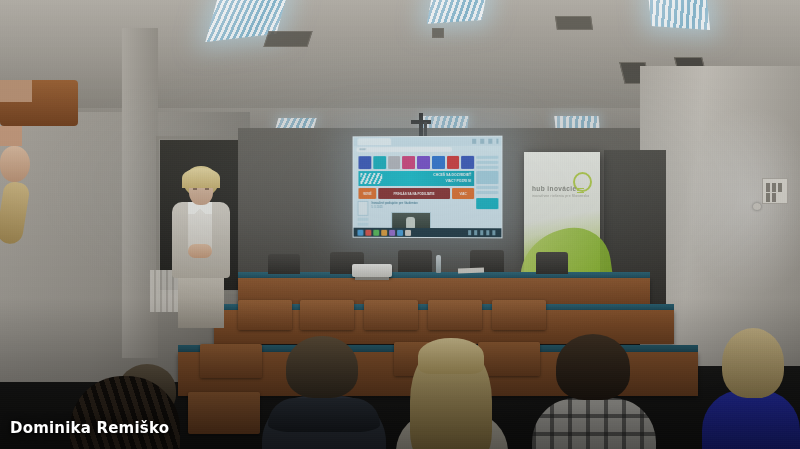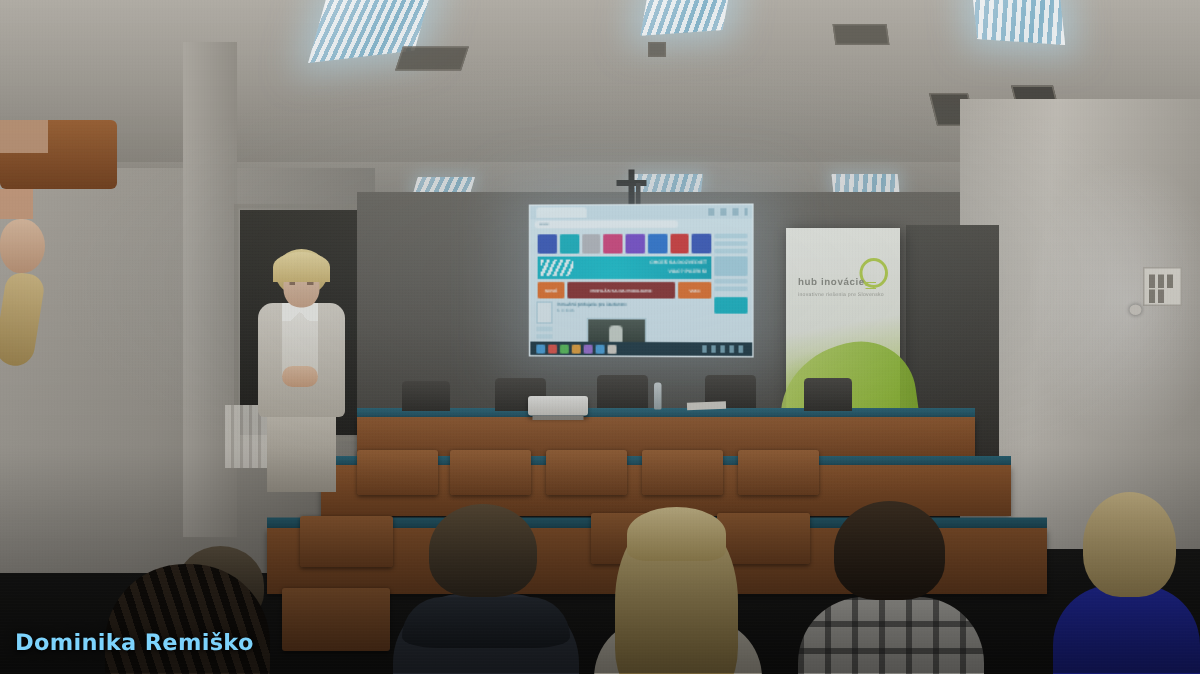--- a/index.html
+++ b/index.html
@@ -281,21 +281,21 @@
       radial-gradient(70% 50% at 53% 42%, rgba(200,230,250,.10), rgba(0,0,0,0) 70%),
       linear-gradient(rgba(0,0,0,.05), rgba(0,0,0,.22));}
   .grain{position:absolute;inset:0;pointer-events:none;opacity:.10;
     background-image:
       repeating-linear-gradient(0deg, rgba(255,255,255,.10) 0 1px, transparent 1px 2px),
       repeating-linear-gradient(90deg, rgba(0,0,0,.10) 0 1px, transparent 1px 2px);}
 
   
   .watermark{position:absolute;left:10px;bottom:12px;
     font-family:"DejaVu Sans",sans-serif;
-    font-size:15px;font-weight:bold;color:#7dd3fc;letter-spacing:.2px;
+    font-size:15px;font-weight:bold;color:#ffffff;letter-spacing:.2px;
     text-shadow:0 1px 3px rgba(0,0,0,.85), 0 0 8px rgba(0,0,0,.6);}
 </style>
 </head>
 <body>
 
 <div class="photo">
   <div class="room">
 
     <div class="ceiling"></div>
     <div class="soffit"></div>

